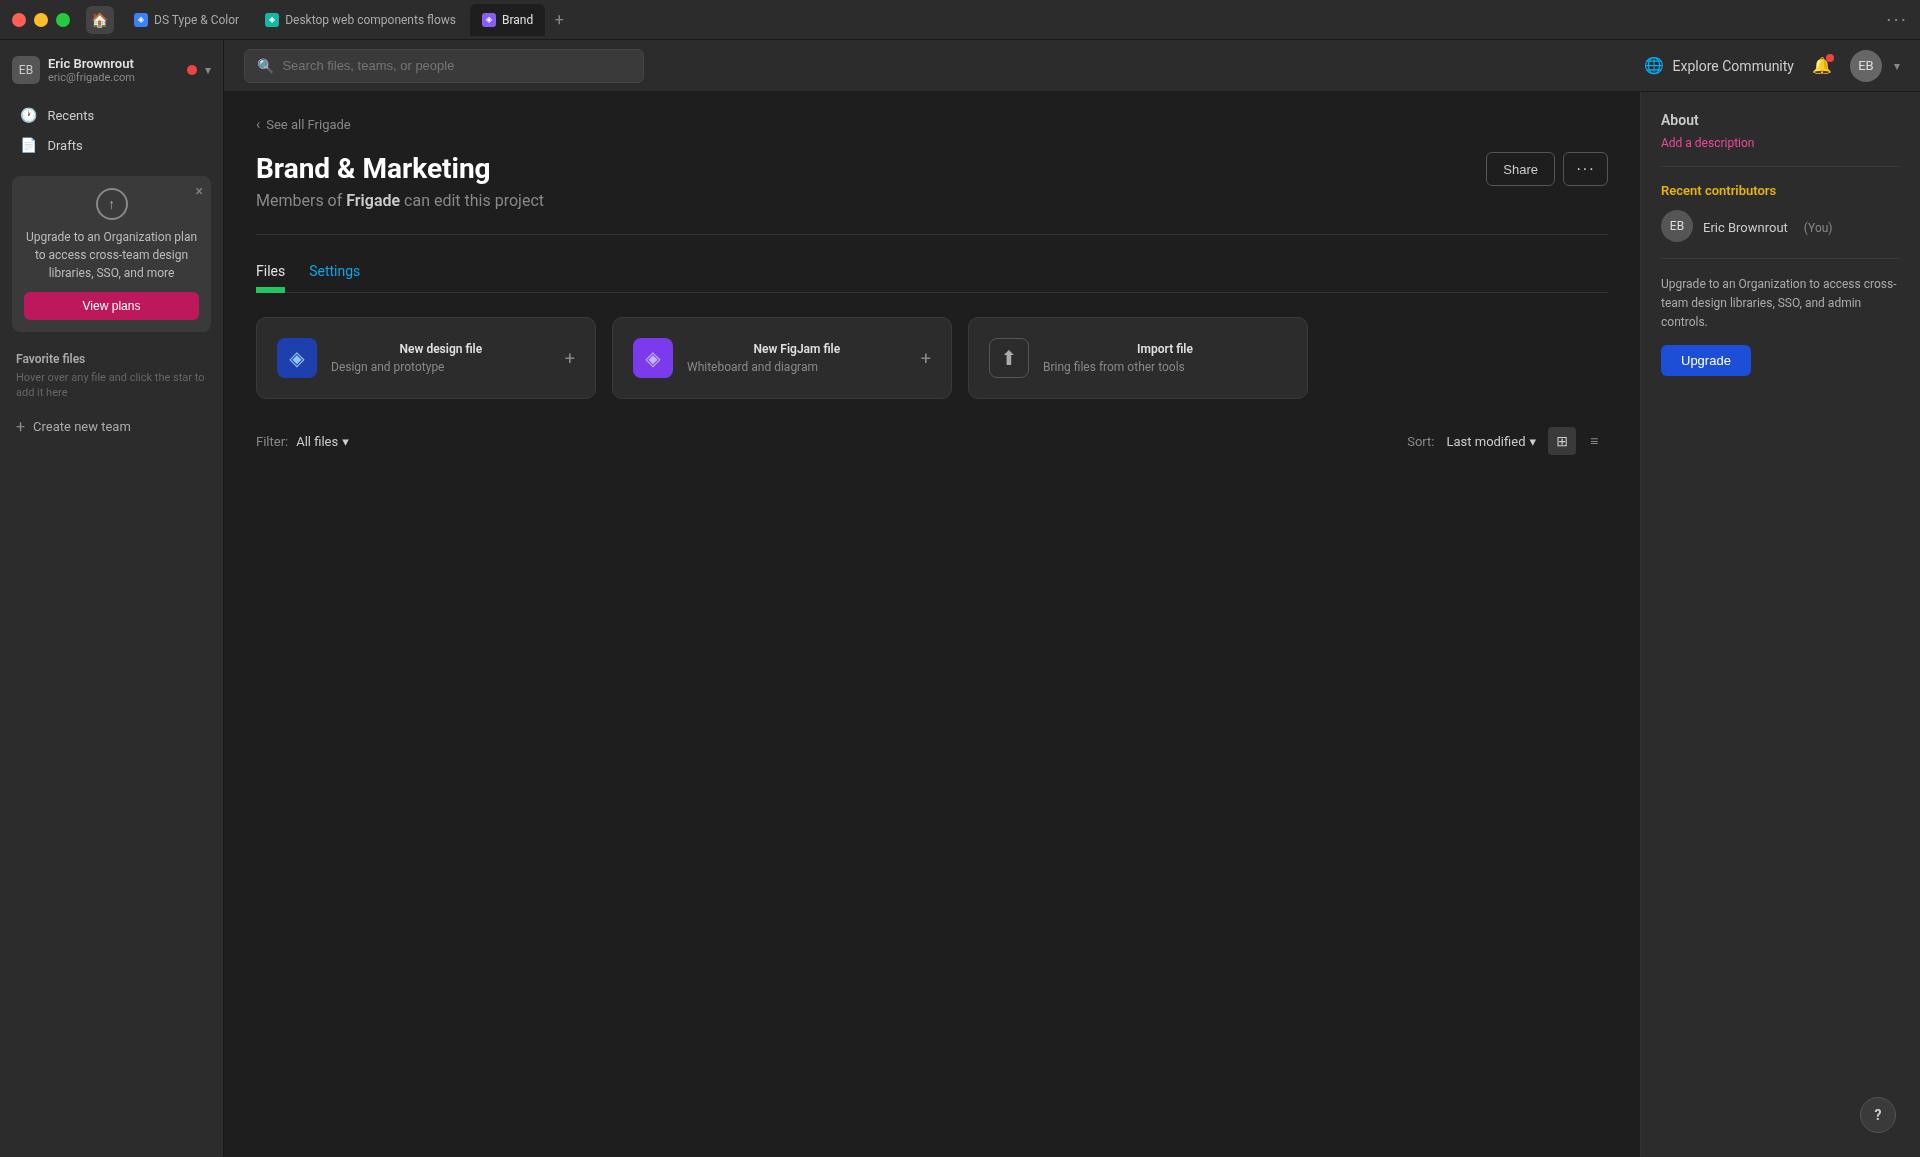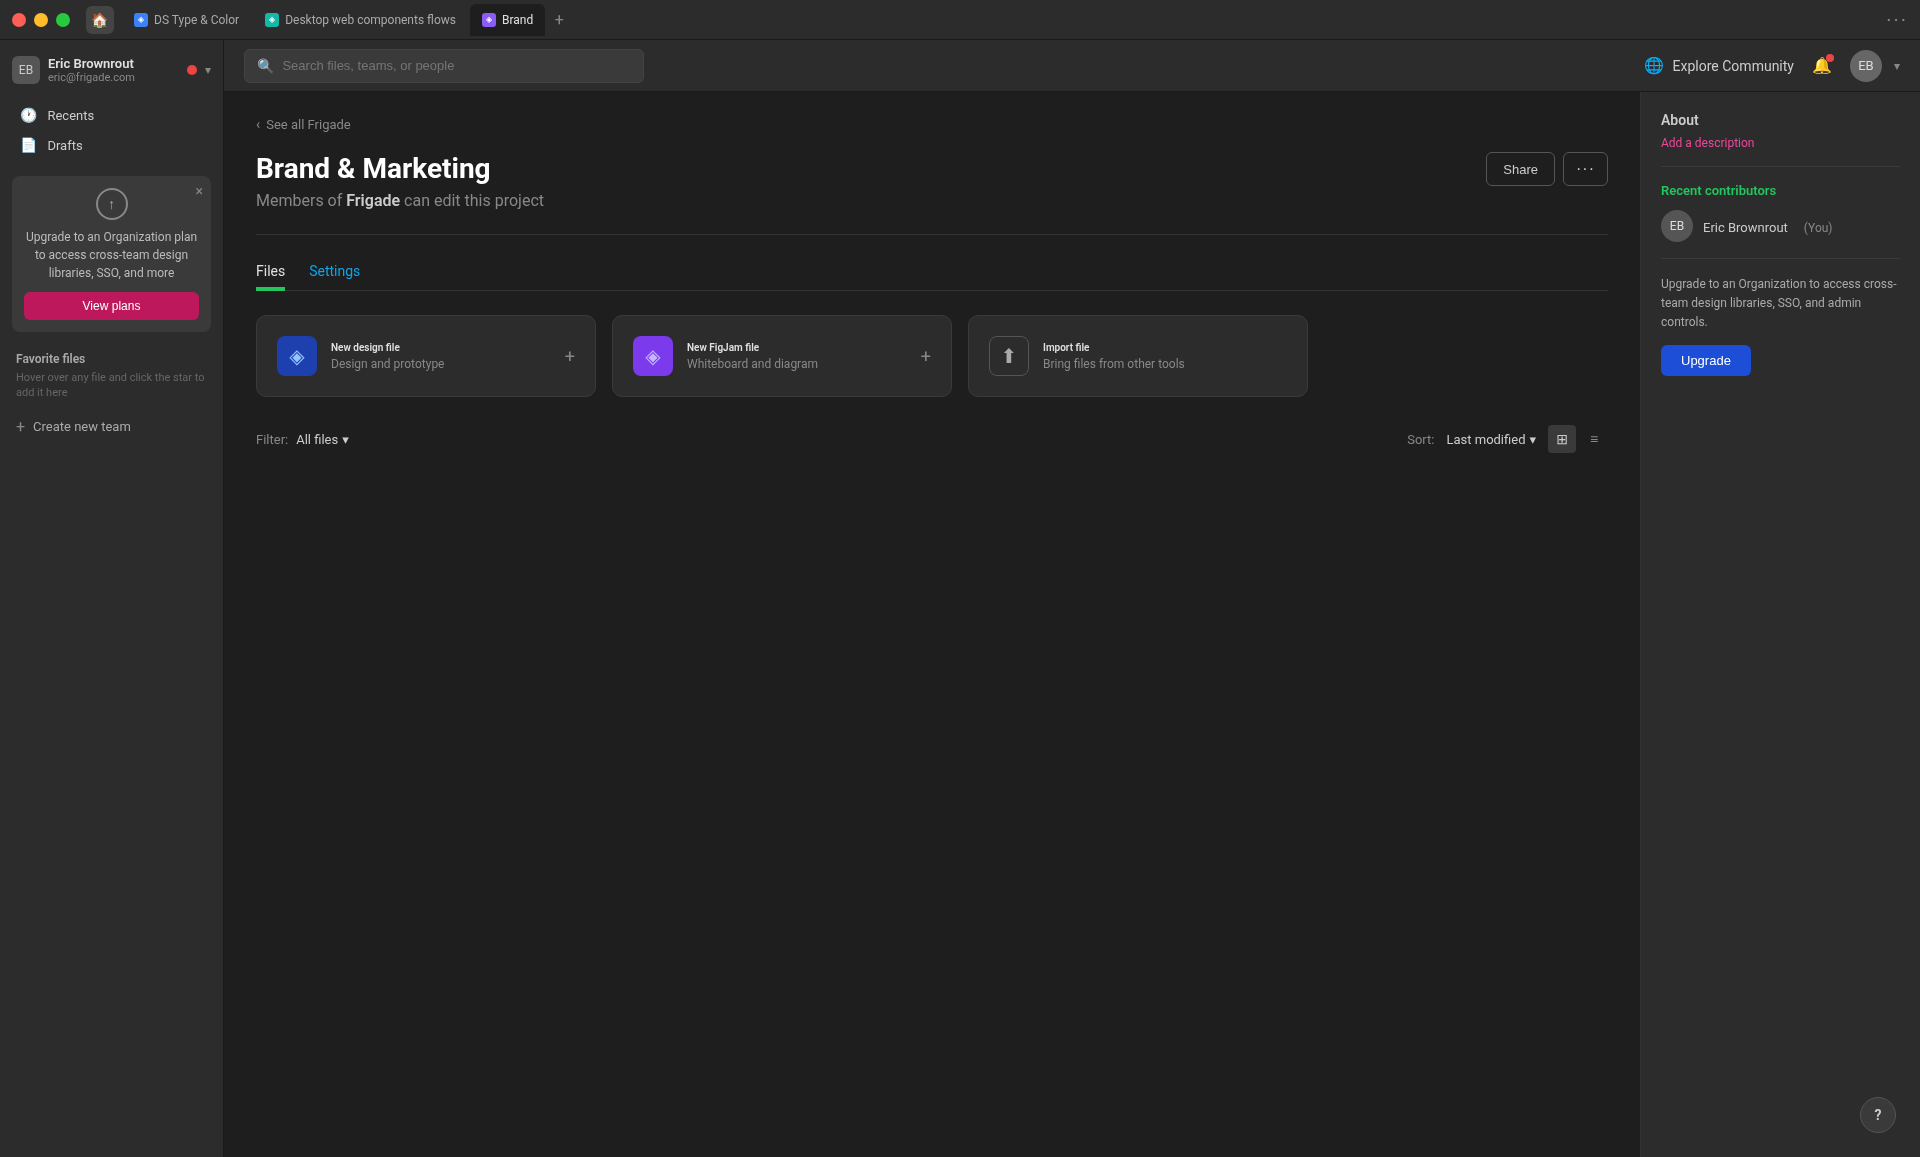--- a/index.html
+++ b/index.html
@@ -448,21 +448,21 @@
     .content-tab {
       padding: 8px 0;
       font-size: 14px;
       cursor: pointer;
       color: #0ea5e9;
       border-bottom: 2px solid transparent;
       margin-bottom: -1px;
     }
     .content-tab.active {
       color: #e0e0e0;
-      border-bottom: 4px solid #22c55e;
+      border-bottom: 6px solid #22c55e;
     }
 
     
     .file-cards {
       display: flex;
       gap: 16px;
       margin-bottom: 28px;
       flex-wrap: wrap;
     }
     .file-card {
@@ -487,24 +487,25 @@
       align-items: center;
       justify-content: center;
       font-size: 20px;
       flex-shrink: 0;
     }
     .card-icon.design { background: #1e40af; color: #93c5fd; }
     .card-icon.figjam { background: #7c3aed; color: #c4b5fd; }
     .card-icon.import { background: transparent; border: 1px solid #555; color: #aaa; }
     .card-text { flex: 1; }
     .card-title {
-      font-size: 10px;
+      font-size: 12px;
       font-weight: 600;
       color: #e0e0e0;
       margin-bottom: 4px;
+      text-align: center;
     }
     .card-subtitle {
       font-size: 12px;
       color: #888;
     }
     .card-plus {
       color: #888;
       font-size: 18px;
     }
 
@@ -586,21 +587,21 @@
       margin-bottom: 16px;
     }
     .panel-divider {
       height: 1px;
       background: #3a3a3a;
       margin: 16px 0;
     }
     .contributors-title {
       font-size: 13px;
       font-weight: 600;
-      color: #22c55e;
+      color: #eab308;
       margin-bottom: 12px;
     }
     .contributor-item {
       display: flex;
       align-items: center;
       gap: 10px;
       margin-bottom: 8px;
     }
     .contributor-avatar {
       width: 32px;

